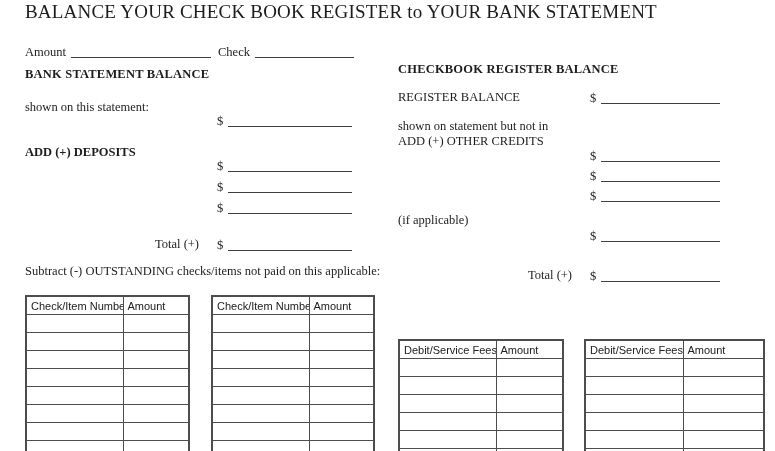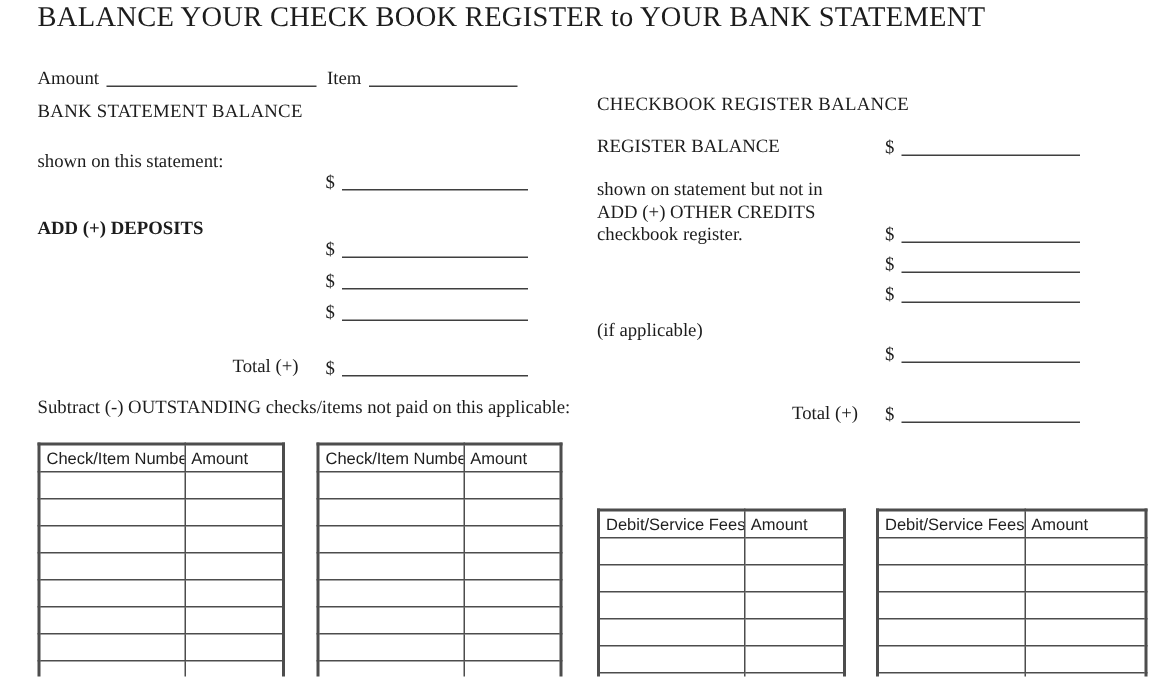--- a/index.html
+++ b/index.html
@@ -3,21 +3,21 @@
 <meta charset="utf-8">
 <style>
   html,body{margin:0;padding:0;}
   body{
     width:775px;height:451px;overflow:hidden;background:#ffffff;
     font-family:"Liberation Serif",serif;color:#1c1c1c;
   }
   .page{position:relative;width:775px;height:353px;background:#fff;}
   .abs{position:absolute;white-space:nowrap;}
   .t{font-size:12.5px;line-height:15px;}
-  .bold{font-weight:normal;letter-spacing:.2px;}
+  .bold{font-weight:bold;letter-spacing:.2px;}
   .title{font-size:19px;line-height:22px;font-weight:normal;letter-spacing:.2px;}
   .fill{
     display:inline-block;height:13px;vertical-align:-2px;
     border-bottom:1.3px solid #3f3f3f;margin-left:5px;
   }
   table.grid{
     position:absolute;border-collapse:collapse;table-layout:fixed;
     background:#fff;border:2px solid #4d4d4d;
   }
   .grid th,.grid td{border:1.5px solid #4d4d4d;}
@@ -32,21 +32,21 @@
 <body>
 
 <div class="page">
 
   <div class="abs title" style="left:25px;top:1px;">BALANCE YOUR CHECK BOOK REGISTER to YOUR BANK STATEMENT</div>
 
   <div class="abs t" style="left:25px;top:44px;">
     <span>Amount</span><span class="fill" style="width:140px;"></span>
   </div>
   <div class="abs t" style="left:218px;top:44px;">
-    <span>Item</span><span class="fill" style="width:99px;"></span>
+    <span>Check</span><span class="fill" style="width:99px;"></span>
   </div>
 
   <div class="abs t bold" style="left:25px;top:67px;">BANK STATEMENT BALANCE</div>
 
   <div class="abs t" style="left:25px;top:100px;">
     <div>shown on this statement:</div>
   </div>
   <div class="abs t" style="left:217px;top:113px;">
     <span>$</span><span class="fill" style="width:124px;"></span>
   </div>
@@ -167,21 +167,20 @@
   <div class="abs t bold" style="left:398px;top:62px;">CHECKBOOK REGISTER BALANCE</div>
 
   <div class="abs t" style="left:398px;top:90px;">REGISTER BALANCE</div>
   <div class="abs t" style="left:590px;top:90px;">
     <span>$</span><span class="fill" style="width:119px;"></span>
   </div>
 
   <div class="abs t" style="left:398px;top:119px;">
     <div>shown on statement but not in</div>
     <div>ADD (+) OTHER CREDITS</div>
-    <div>checkbook register.</div>
   </div>
   <div class="abs t" style="left:590px;top:148px;">
     <span>$</span><span class="fill" style="width:119px;"></span>
   </div>
   <div class="abs t" style="left:590px;top:168px;">
     <span>$</span><span class="fill" style="width:119px;"></span>
   </div>
   <div class="abs t" style="left:590px;top:188px;">
     <span>$</span><span class="fill" style="width:119px;"></span>
   </div>

